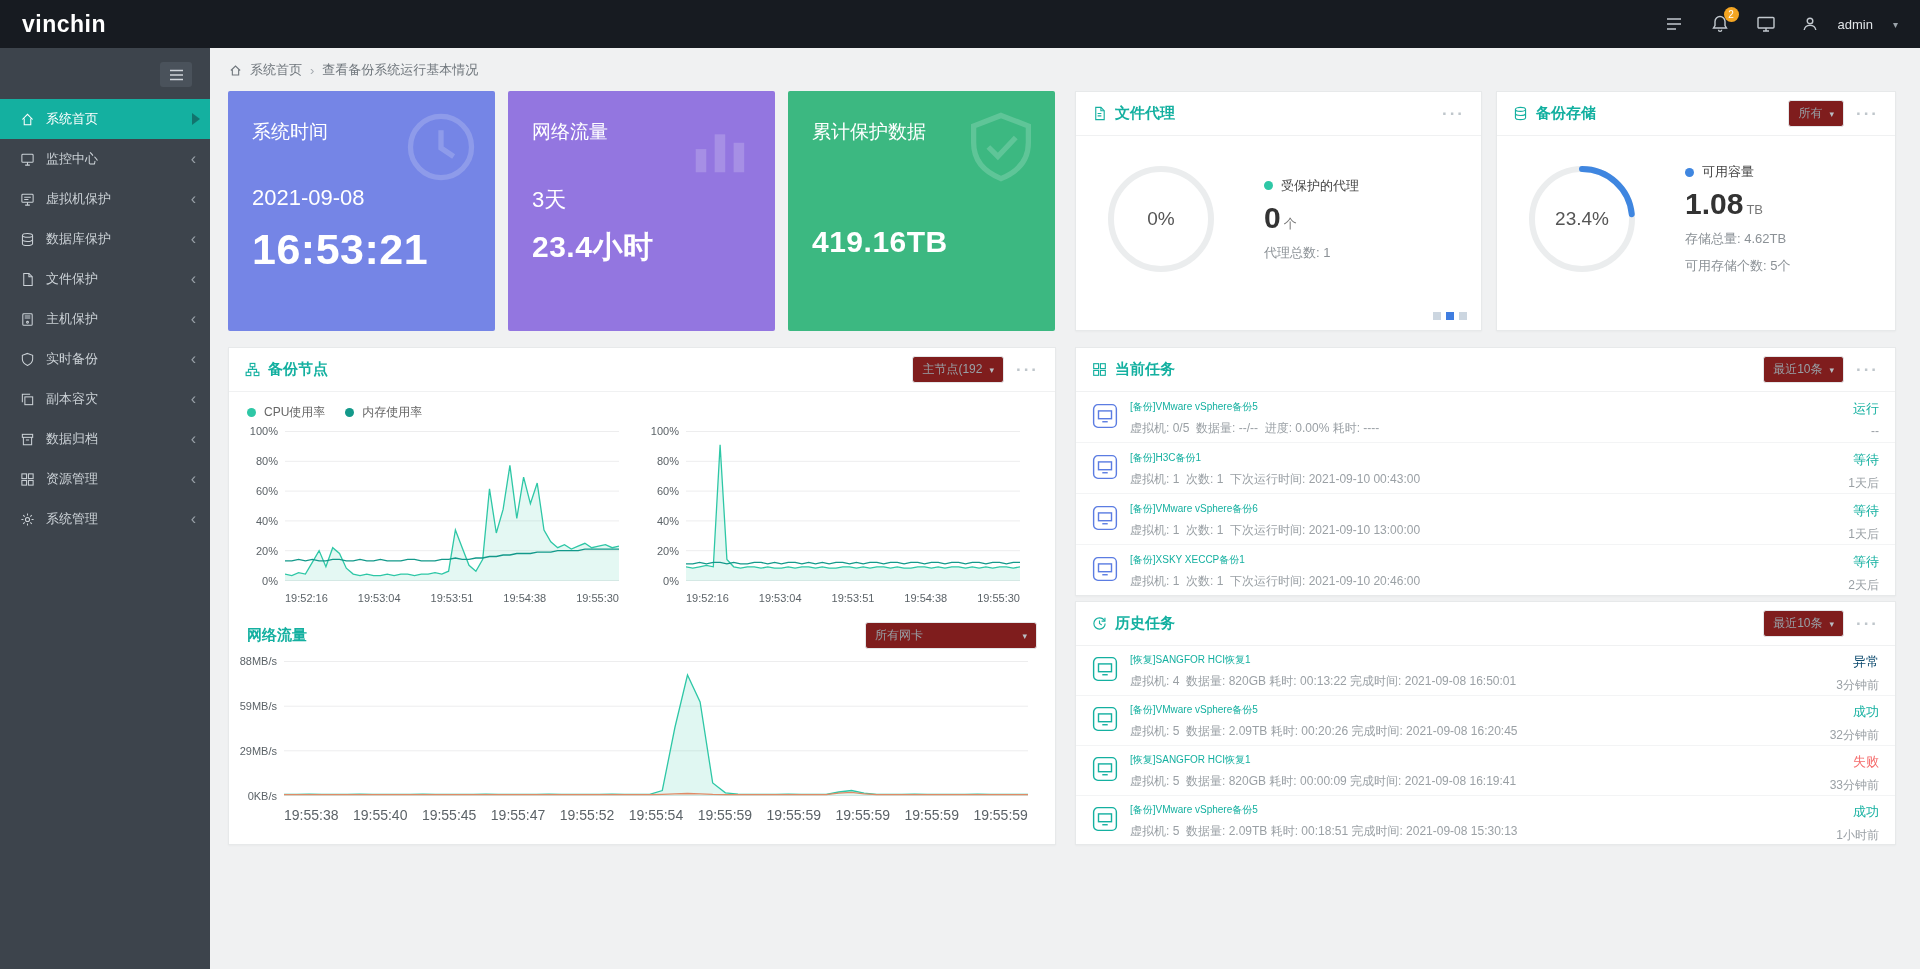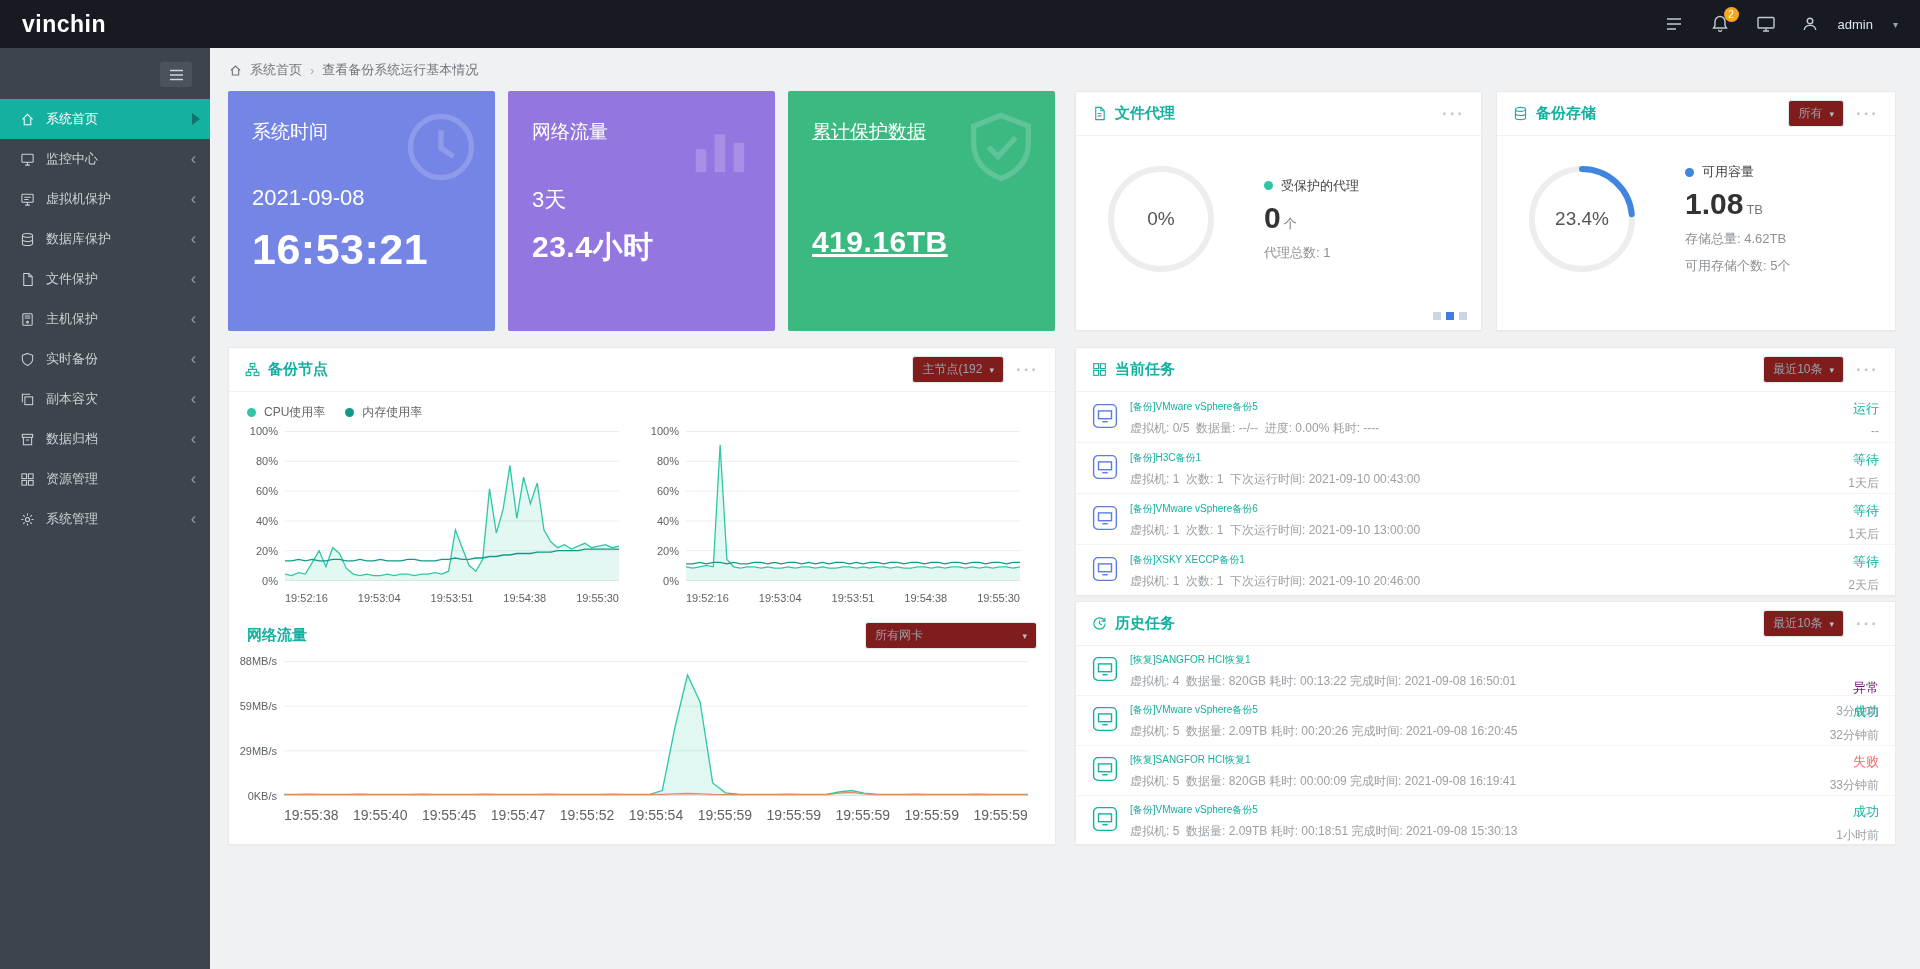--- a/index.html
+++ b/index.html
@@ -36,21 +36,21 @@
   
   .main { position:absolute; left:210px; top:48px; width:1710px; height:921px; background:#f0f1f2; }
   .crumbs { position:absolute; top:13px; left:19px; display:flex; align-items:center; gap:8px;
     font-size:13px; color:#70777d; }
   .crumbs svg { width:13px; height:13px; stroke:#70777d; fill:none; stroke-width:1.2; }
   .crumb-sep { color:#a5abb0; }
 
   
   .stat-card { position:absolute; top:43px; width:267px; height:240px; color:#fff;
     padding:28px 24px; border-radius:2px; overflow:hidden; }
-  #card-0 { left:18px; } #card-1 { left:298px; } #card-2 { left:578px;text-decoration:underline; }
+  #card-0 { left:18px; } #card-1 { left:298px; } #card-2 { left:578px; }
   .card-title { font-size:19px; }
   .card-line1 { font-size:22px; margin-top:40px; min-height:28px; }
   .card-line2 { font-size:30px; font-weight:700; margin-top:12px; letter-spacing:.5px; }
   #card-0 .card-line2 { font-size:43px; }
   .wm { position:absolute; top:16px; right:14px; width:80px; height:80px; opacity:.18; }
 
   
   .panel { position:absolute; background:#fff; border:1px solid #e7e9ea; box-shadow:0 1px 2px rgba(0,0,0,.03); }
   #panel-agent   { left:865px;  top:43px;  width:407px; height:240px; }
   #panel-storage { left:1286px; top:43px;  width:400px; height:240px; }
@@ -601,21 +601,21 @@
       <svg class="task-icon his" viewBox="0 0 24 24">
           <rect x="1.5" y="1.5" width="21" height="21" rx="4"></rect>
           <rect x="6" y="7.3" width="12" height="7.2"></rect>
           <path d="M9.5 17.3h5"></path>
         </svg>
       <div class="task-mid">
         <div class="task-name">[恢复]SANGFOR HCI恢复1</div>
         <div class="task-detail">虚拟机: 4  数据量: 820GB 耗时: 00:13:22 完成时间: 2021-09-08 16:50:01</div>
       </div>
       <div class="task-right">
-        <div class="task-status" style="color: #701a75; margin-top: 26px;">异常</div>
+        <div class="task-status" style="color: #0c4a6e;">异常</div>
         <div class="task-time">3分钟前</div>
       </div>
     </div>
     <div class="task-row">
       <svg class="task-icon his" viewBox="0 0 24 24">
           <rect x="1.5" y="1.5" width="21" height="21" rx="4"></rect>
           <rect x="6" y="7.3" width="12" height="7.2"></rect>
           <path d="M9.5 17.3h5"></path>
         </svg>
       <div class="task-mid">

